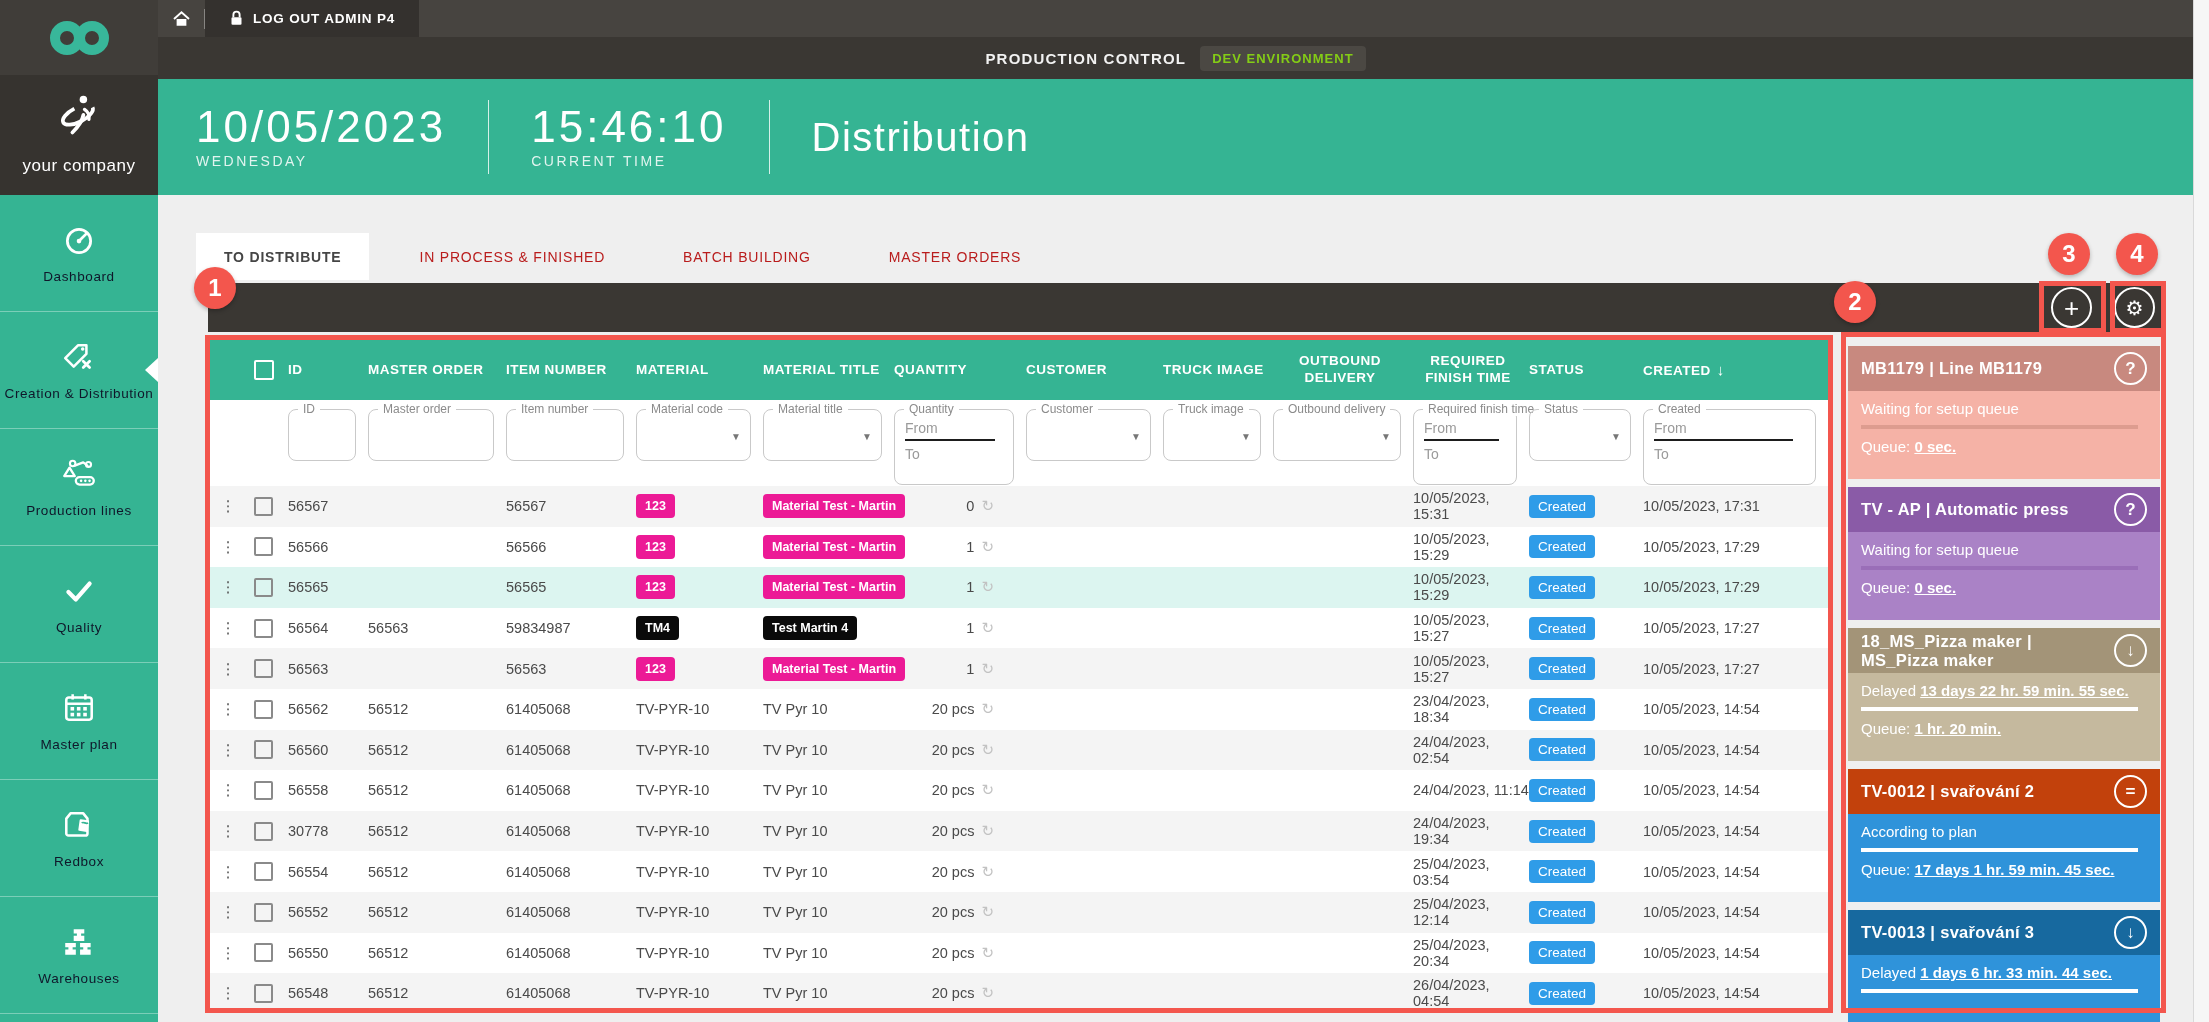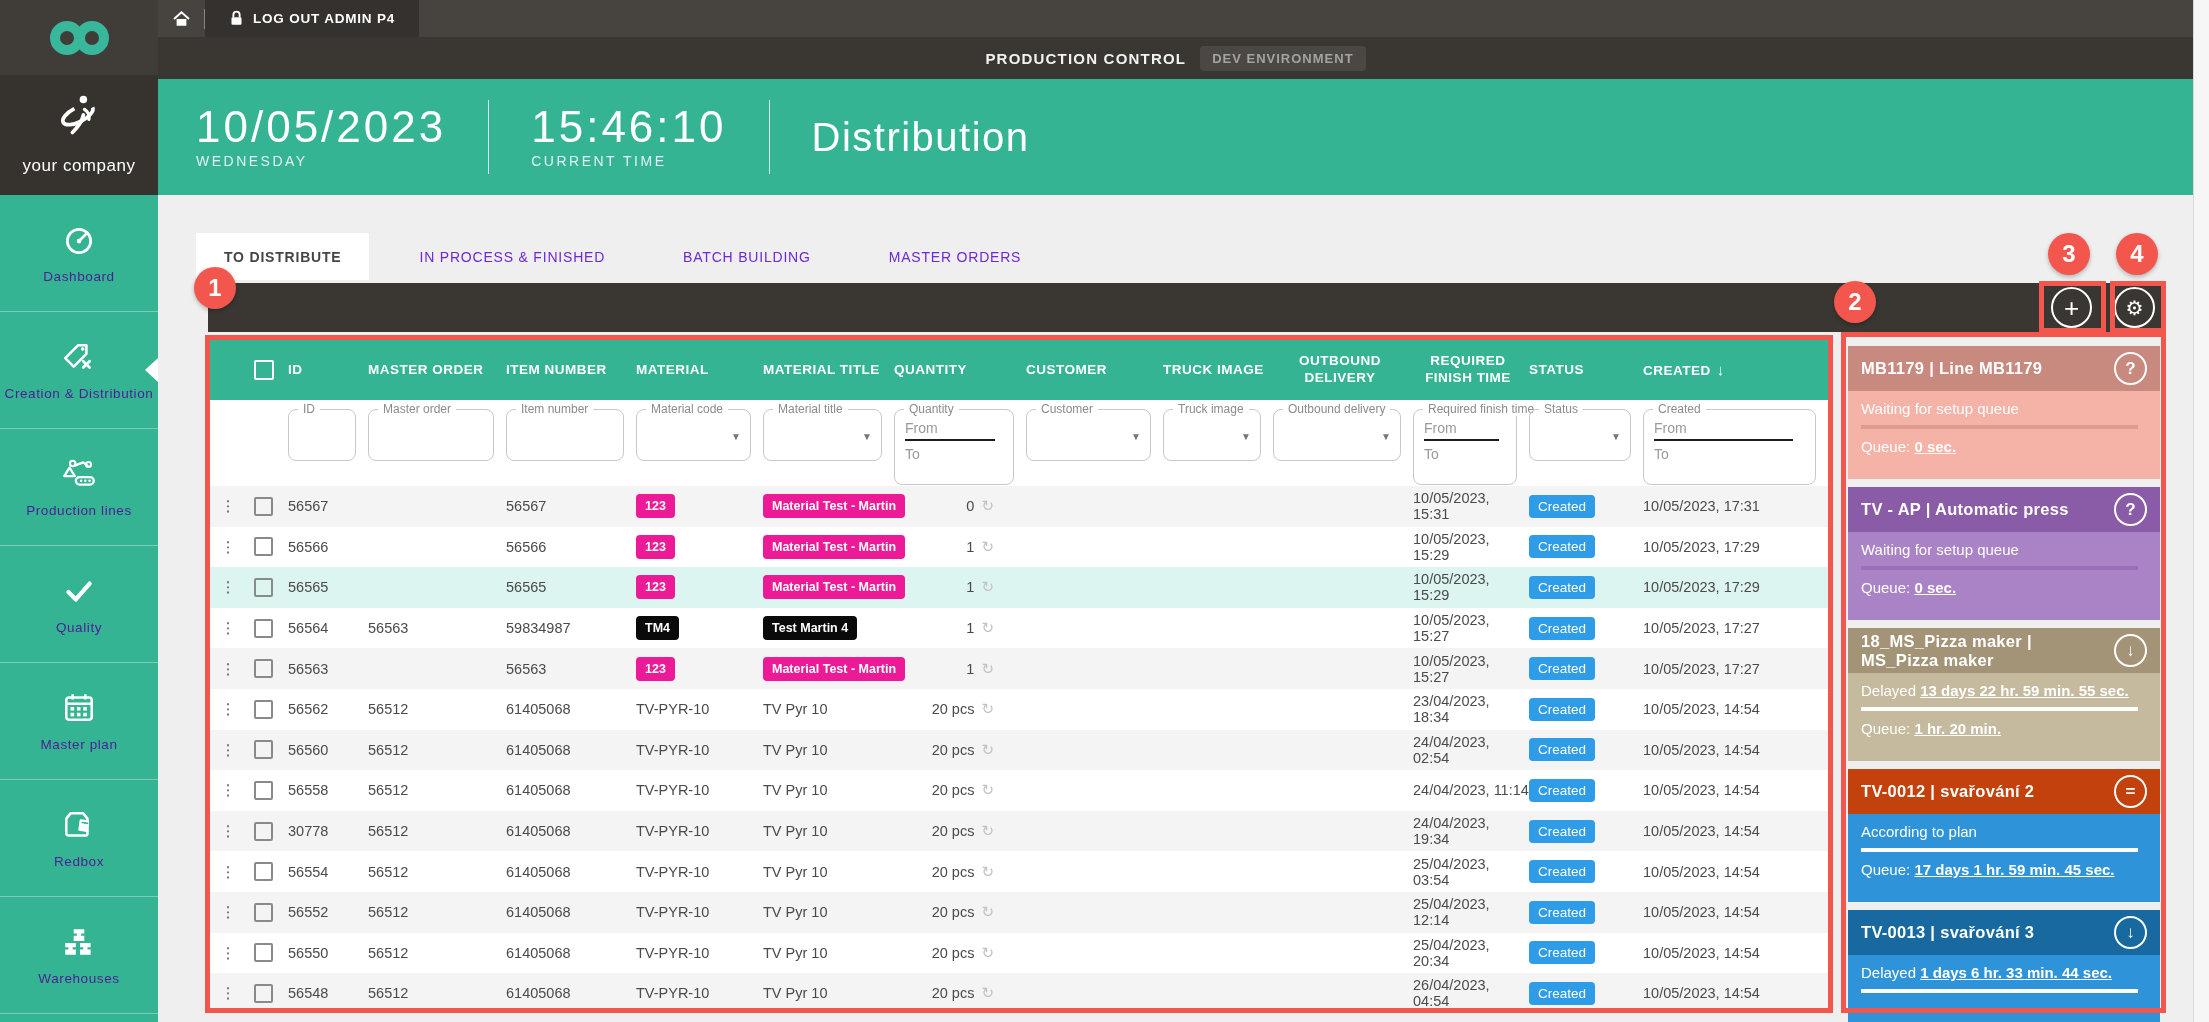--- a/index.html
+++ b/index.html
@@ -10,21 +10,21 @@
   
   .topbar1 { position:absolute; left:158px; top:0; right:16px; height:37px; background:#474440;
              display:flex; align-items:center; }
   .home-btn { width:46px; height:100%; display:flex; align-items:center; justify-content:center; }
   .tb-sep { width:1px; height:20px; background:rgba(255,255,255,.35); }
   .logout-tab { height:100%; background:#34312e; display:flex; align-items:center; gap:9px;
                 padding:0 24px; color:#fff; font-size:13.5px; font-weight:700; letter-spacing:.8px; }
   .topbar2 { position:absolute; left:158px; top:37px; right:16px; height:42px; background:#3a3733;
              display:flex; align-items:center; justify-content:center; gap:14px; }
   .env-title { color:#f2f2f2; font-size:15px; font-weight:700; letter-spacing:1.2px; }
-  .env-badge { background:#4b4843; color:#a3a3a3; font-size:13px; font-weight:700; letter-spacing:1px;
+  .env-badge { background:#4b4843; color:#84cc16; font-size:13px; font-weight:700; letter-spacing:1px;
                padding:5px 12px; border-radius:4px; }
 
   
   .pagehead { position:absolute; left:158px; top:79px; right:16px; height:116px; background:#35b493;
               display:flex; align-items:center; padding-left:38px; color:#fff; }
   .ph-block { display:flex; flex-direction:column; gap:4px; }
   .ph-big { font-size:44px; font-weight:300; letter-spacing:3px; line-height:1; }
   .ph-sub { font-size:14px; letter-spacing:2.5px; color:rgba(255,255,255,.85); }
   .ph-div { width:1px; height:74px; background:rgba(255,255,255,.8); margin:0 42px; }
   .ph-title { font-size:40px; font-weight:300; letter-spacing:1.5px;text-align:right; }
@@ -33,30 +33,30 @@
   .sidebar { position:absolute; left:0; top:0; width:158px; height:100%; }
   .logo-sq { height:75px; background:#403d39; display:flex; align-items:center; justify-content:center; gap:0; }
   .ring { width:34px; height:34px; border:10px solid #38b79a; border-radius:50%; }
   .ring + .ring { margin-left:-9px; }
   .company { height:120px; background:#36332f; display:flex; flex-direction:column; align-items:center;
              justify-content:center; gap:18px; color:#fff; }
   .company-name { font-size:17px; letter-spacing:.5px; }
   .side-menu { position:absolute; top:195px; left:0; right:0; bottom:0; background:#35b493; }
   .menu-item { position:relative; height:117px; display:flex; flex-direction:column; align-items:center;
                justify-content:center; gap:7px; border-bottom:1px solid rgba(255,255,255,.35);
-               color:#4c1d95; cursor:pointer; }
+               color:#0f172a; cursor:pointer; }
   .menu-item .mi-label { font-size:13.5px; letter-spacing:.6px; }
   .menu-item.active::after { content:""; position:absolute; right:0; top:50%; margin-top:-12px;
                border-top:12px solid transparent; border-bottom:12px solid transparent;
                border-right:13px solid #fff; }
 
   
   .tabs { position:absolute; left:196px; top:233px; height:47px; display:flex; z-index:2; }
   .tab { display:flex; align-items:center; padding:0 28px; margin-right:22px; font-size:14px;
-         letter-spacing:.8px; color:#6d28d9; font-weight:400; white-space:nowrap; }
+         letter-spacing:.8px; color:#b91c1c; font-weight:400; white-space:nowrap; }
   .tab.active { background:#fff; font-weight:700; color:#454545; }
 
   
   .toolbar { position:absolute; left:208px; top:283px; width:1954px; height:49px; background:#3a3733; }
   .tool-btn { position:absolute; top:4px; width:41px; height:41px; border:2px solid #fff; border-radius:50%;
               display:flex; align-items:center; justify-content:center; color:#fff; background:transparent; }
   .tool-btn.add { right:70px; font-size:26px; font-weight:300; line-height:1; }
   .tool-btn.settings { right:7px; font-size:20px; }
 
   

